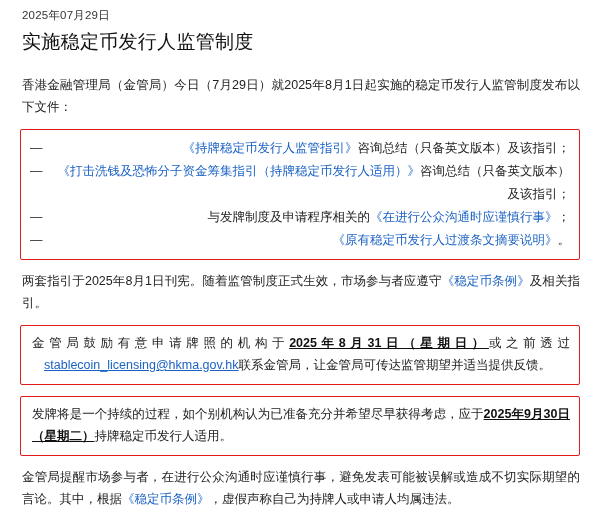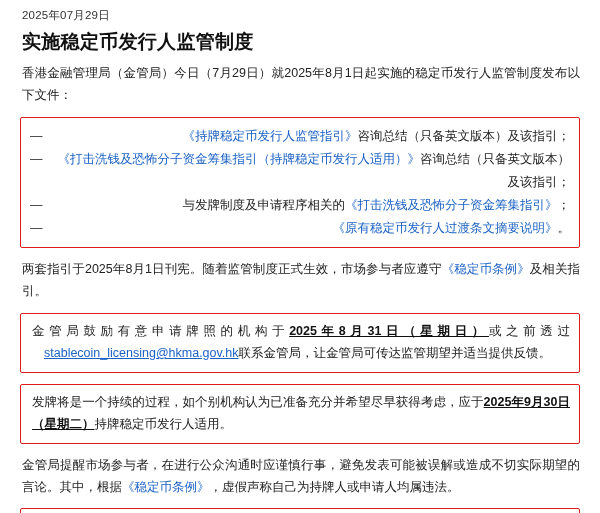--- a/index.html
+++ b/index.html
@@ -22,23 +22,23 @@
     position: relative;
   }
   .date-top {
     font-size: 11.5px;
     color: #333333;
     margin: 0 0 6px 2px;
     letter-spacing: 0.2px;
   }
   .title {
     font-size: 19px;
-    font-weight: bold;
+    font-weight: normal;
     color: #111111;
-    margin: 0 0 8px 2px;
+    margin: 0 0 20px 2px;
     letter-spacing: 0.3px;
   }
   .para {
     font-size: 12.5px;
     line-height: 1.75;
     color: #222222;
     margin: 0 0 10px 2px;
     text-align: justify;
   }
   .link {
@@ -93,21 +93,21 @@
   <div class="date-top">2025年07月29日</div>
 
   <h1 class="title">实施稳定币发行人监管制度</h1>
 
   <p class="para">香港金融管理局（金管局）今日（7月29日）就2025年8月1日起实施的稳定币发行人监管制度发布以下文件：</p>
 
   <div class="redbox">
     <ul class="doclist">
       <li><a class="link" href="#">《持牌稳定币发行人监管指引》</a><span>咨询总结（只备英文版本）及该指引；</span></li>
       <li><a class="link" href="#">《打击洗钱及恐怖分子资金筹集指引（持牌稳定币发行人适用）》</a><span>咨询总结（只备英文版本）及该指引；</span></li>
-      <li><span>与发牌制度及申请程序相关的</span><a class="link" href="#">《打击洗钱及恐怖分子资金筹集指引》</a><span>；</span></li>
+      <li><span>与发牌制度及申请程序相关的</span><a class="link" href="#">《在进行公众沟通时应谨慎行事》</a><span>；</span></li>
       <li><a class="link" href="#">《原有稳定币发行人过渡条文摘要说明》</a><span>。</span></li>
     </ul>
   </div>
 
   <p class="para">
     <span>两套指引于2025年8月1日刊宪。随着监管制度正式生效，市场参与者应遵守</span><a class="link" href="#">《稳定币条例》</a><span>及相关指引。</span>
   </p>
 
   <div class="redbox">
     <p class="para">

